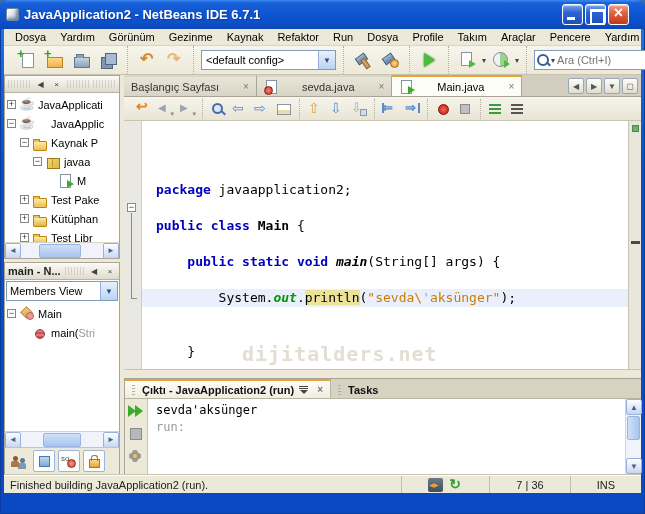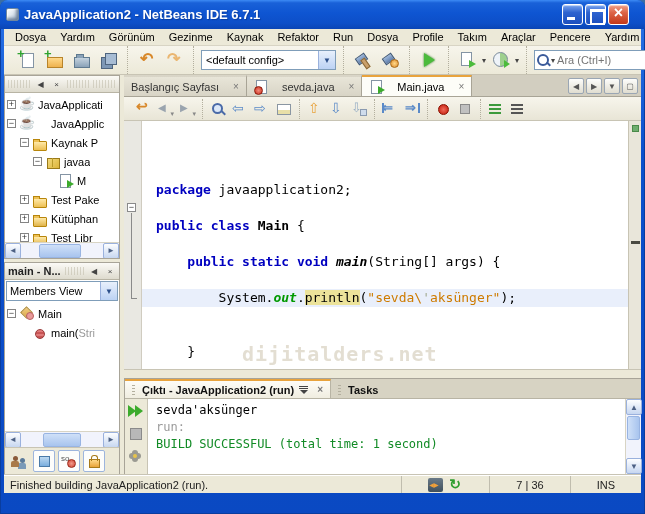--- a/index.html
+++ b/index.html
@@ -129,21 +129,21 @@
   .icn-inherited-members::after { content:""; position:absolute; left:0; top:8px; width:8px; height:6px; border-radius:2px 2px 0 0; background:#a87a4a; box-shadow:7px 2px 0 #7a9ab8; }
   .icn-show-fields::before { content:""; position:absolute; left:3px; top:3px; width:9px; height:9px; background:linear-gradient(#bcd8f0,#7aaede); border:1px solid #4a7aa8; }
   .icn-show-static::before { content:"so"; position:absolute; left:0; top:1px; font-size:8px; color:#555; }
   .icn-show-static::after { content:""; position:absolute; right:1px; bottom:1px; width:7px; height:7px; border-radius:50%; background:radial-gradient(#f09a8a,#d04030); border:1px solid #9a2a1a; }
   .icn-show-non-public::before { content:""; position:absolute; left:3px; top:6px; width:9px; height:7px; background:linear-gradient(#ffd98a,#e8a43a); border:1px solid #a87a1a; }
   .icn-show-non-public::after { content:""; position:absolute; left:5px; top:2px; width:5px; height:5px; border:1px solid #a87a1a; border-bottom:none; border-radius:3px 3px 0 0; }
 
   
   .editor-col { flex:1; display:flex; flex-direction:column; min-width:0; }
   .tab-row { height:22px; background:#d2cec0; border-bottom:1px solid #a8a496; display:flex; align-items:flex-end; }
-  .etab { height:21px; display:flex; align-items:center; gap:12px; padding:0 7px; font-size:11px; background:linear-gradient(#e8e5d8,#d8d4c6); border-right:1px solid #a8a496; border-top:2px solid transparent; color:#333; white-space:nowrap; }
+  .etab { height:21px; display:flex; align-items:center; gap:22px; padding:0 7px; font-size:11px; background:linear-gradient(#e8e5d8,#d8d4c6); border-right:1px solid #a8a496; border-top:2px solid transparent; color:#333; white-space:nowrap; }
   .etab.active { background:#fdfdf8; border-top:2px solid #e8a33d; font-weight:normal; color:#000; }
   .tab-close { font-size:10px; color:#777; margin-left:2px; }
   .tab-ctrls { margin-left:auto; display:flex; gap:2px; padding:0 3px 2px 0; }
   .tc-btn { width:16px; height:16px; border:1px solid #9aa6b4; border-radius:2px; background:linear-gradient(#fdfdfb,#e0ddd0); font-size:8px; color:#555; display:flex; align-items:center; justify-content:center; }
 
   .editor-toolbar { height:24px; background:linear-gradient(#f7f5ec,#e8e5d6); border-bottom:1px solid #c8c4b4; display:flex; align-items:center; padding:0 4px; }
   .et-group { display:flex; align-items:center; padding:0 5px; border-left:1px dotted #b3af9e; height:20px; gap:2px; }
   .et-group:first-child { border-left:none; }
   .ebtn { width:20px; height:20px; display:flex; align-items:center; justify-content:center; position:relative; border-radius:2px; }
 
@@ -555,21 +555,21 @@
                 <span class="obtn">
                   <span class="icn icn-rerun"></span>
                 </span>
                 <span class="obtn">
                   <span class="icn icn-stop-run"></span>
                 </span>
                 <span class="obtn">
                   <span class="icn icn-ant-settings"></span>
                 </span>
               </div>
-            <div class="out-text" id="output-text"><div class="out-line plain">sevda'aksünger</div><div class="out-line muted">run:</div><div class="out-line success">BUILD SUCCESSFUL (total time: 1 second)</div></div>
+            <div class="out-text" id="output-text"><div class="out-line plain">sevda'aksünger</div><div class="out-line muted">run:</div></div>
             <div class="vscroll">
               <span class="sb-btn">▲</span>
               <span class="sb-track">
                   <span class="sb-thumb-v" style="top:1px;height:24px;"></span>
                 </span>
               <span class="sb-btn">▼</span>
             </div>
           </div>
         </div>
 

